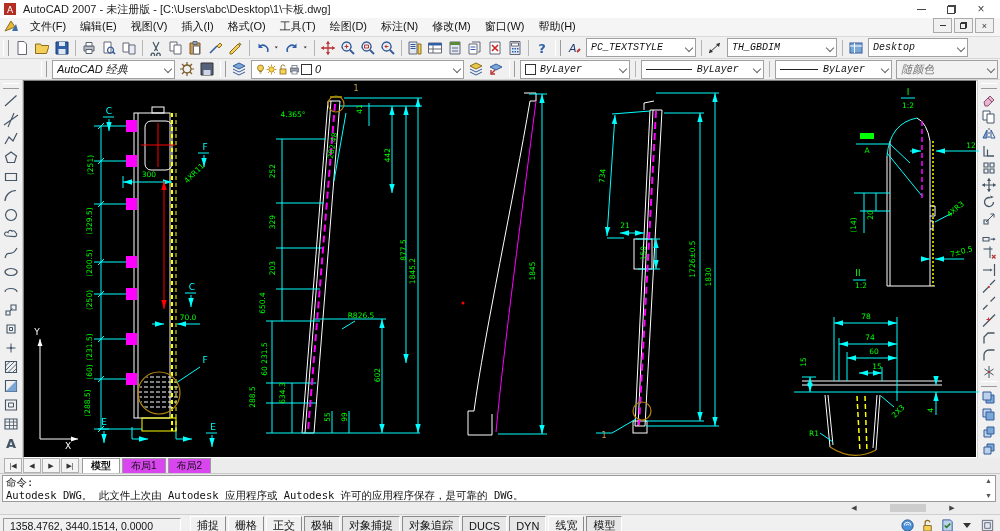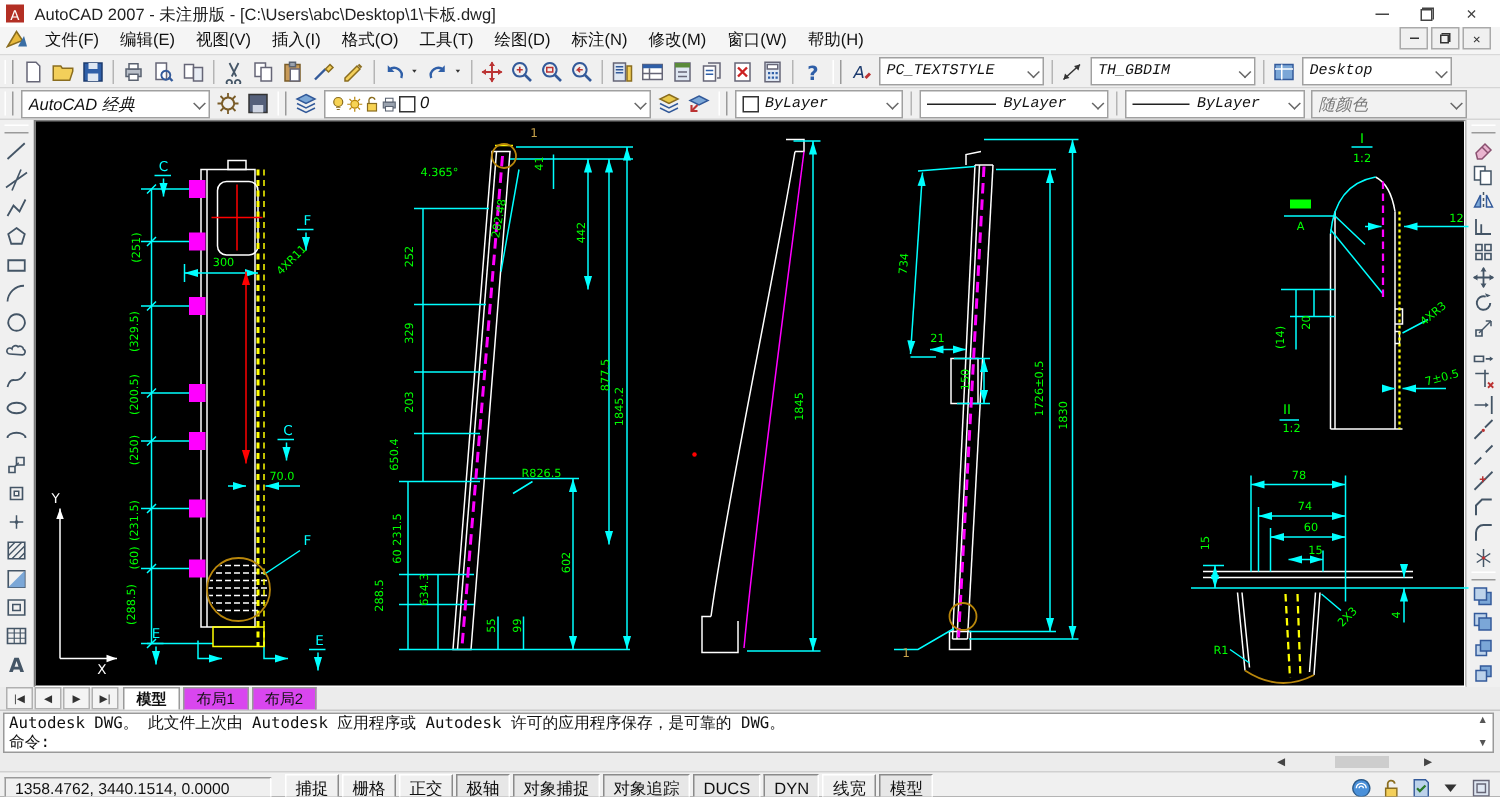--- a/index.html
+++ b/index.html
@@ -24,21 +24,21 @@
   .mdibtns{margin-left:auto;display:flex;align-items:center;gap:2px;padding-right:4px;}
   .mdibtn{width:17px;height:13px;border:1px solid #aaa;background:#f0f0f0;display:flex;align-items:center;justify-content:center;font-size:9px;color:#333;}
   .mdibtn .minbar{width:6px;height:1px;background:#333;display:block;}
   .mdibtn .restico{position:relative;width:7px;height:7px;display:block;}
   .mdibtn .restico i{position:absolute;border:1px solid #333;width:4px;height:4px;display:block;}
   .mdibtn .restico i:first-child{right:0;top:0;}
   .mdibtn .restico i:last-child{left:0;bottom:0;background:#f0f0f0;}
   
   .tbrow{background:#f0f0f0;display:flex;align-items:center;border-bottom:1px solid #d5d5d5;}
   .tbrow1{height:21px;flex:0 0 21px;}
-  .tbrow2{height:20px;flex:0 0 20px;}
+  .tbrow2{height:20px;flex:0 0 20px;padding-left:38px;}
   .grip{width:4px;height:16px;margin:0 3px;border-left:1px solid #fff;border-right:1px solid #9a9a9a;}
   .tbsep{width:1px;height:16px;background:#b5b5b5;margin:0 3px;}
   .tbtn{width:20px;height:19px;display:flex;align-items:center;justify-content:center;}
   .tbtn.narrow{width:9px;}
   .toolcol .tbtn{width:21px;}
   .combo{height:17px;background:#fff;border:1px solid #a0a0a0;display:flex;align-items:center;padding:0 2px 0 4px;margin:0 2px;font-style:italic;}
   .combo .cval{flex:1;white-space:nowrap;overflow:hidden;font-size:11px;}
   .combo .mono{font-family:"Liberation Mono",monospace;font-size:10px;}
   .combo .chev{width:8px;height:8px;position:relative;margin-left:3px;flex:0 0 8px;}
   .combo .chev::before{content:"";position:absolute;left:1px;top:1px;width:5px;height:5px;border-right:1px solid #666;border-bottom:1px solid #666;transform:rotate(45deg);}
@@ -912,22 +912,22 @@
     <span class="navbtn">▶|</span>
     <span id="layout-tabs" style="display:flex;align-items:flex-end;">
         <span class="tab active">模型</span>
         <span class="tab">布局1</span>
         <span class="tab">布局2</span>
       </span>
   </div>
 
   <div class="cmd">
     <div class="cmdbox">
+      <div>命令:</div>
       <div>Autodesk DWG。  此文件上次由 Autodesk 应用程序或 Autodesk 许可的应用程序保存，是可靠的 DWG。</div>
-      <div>命令:</div>
     </div>
     <div class="spinner">
         <span>▲</span>
         <span>▼</span>
       </div>
     <div class="hscroll">
       <span class="hsbtn">◀</span>
       <span class="hsthumb"></span>
       <span class="hsbtn">▶</span>
     </div>

